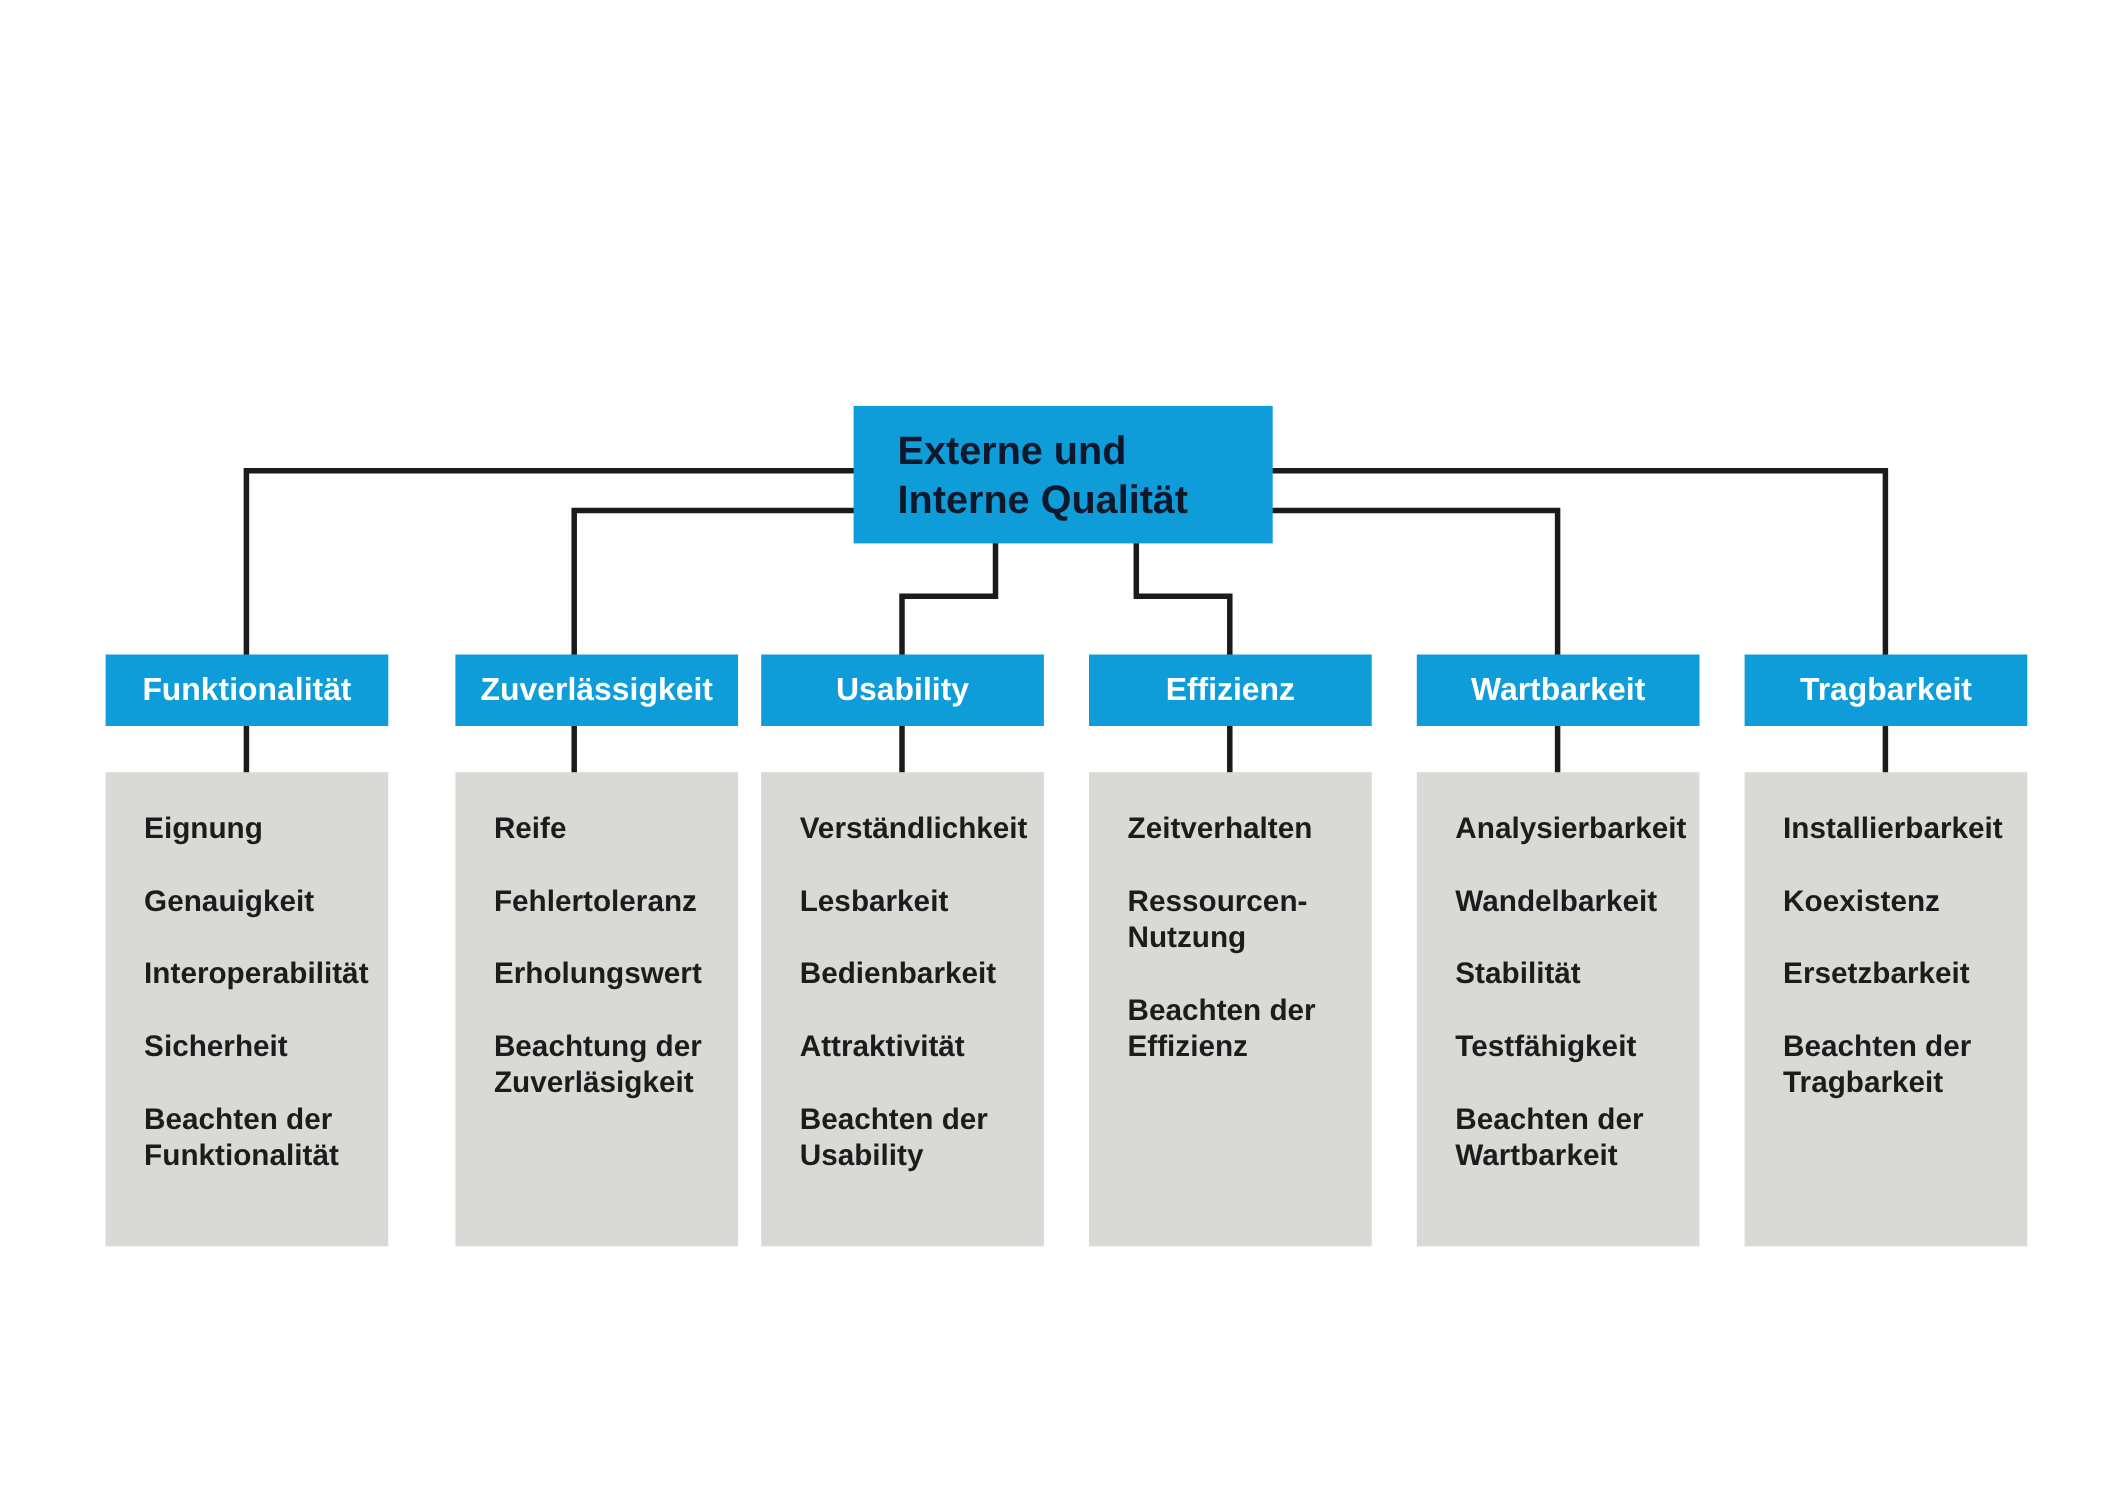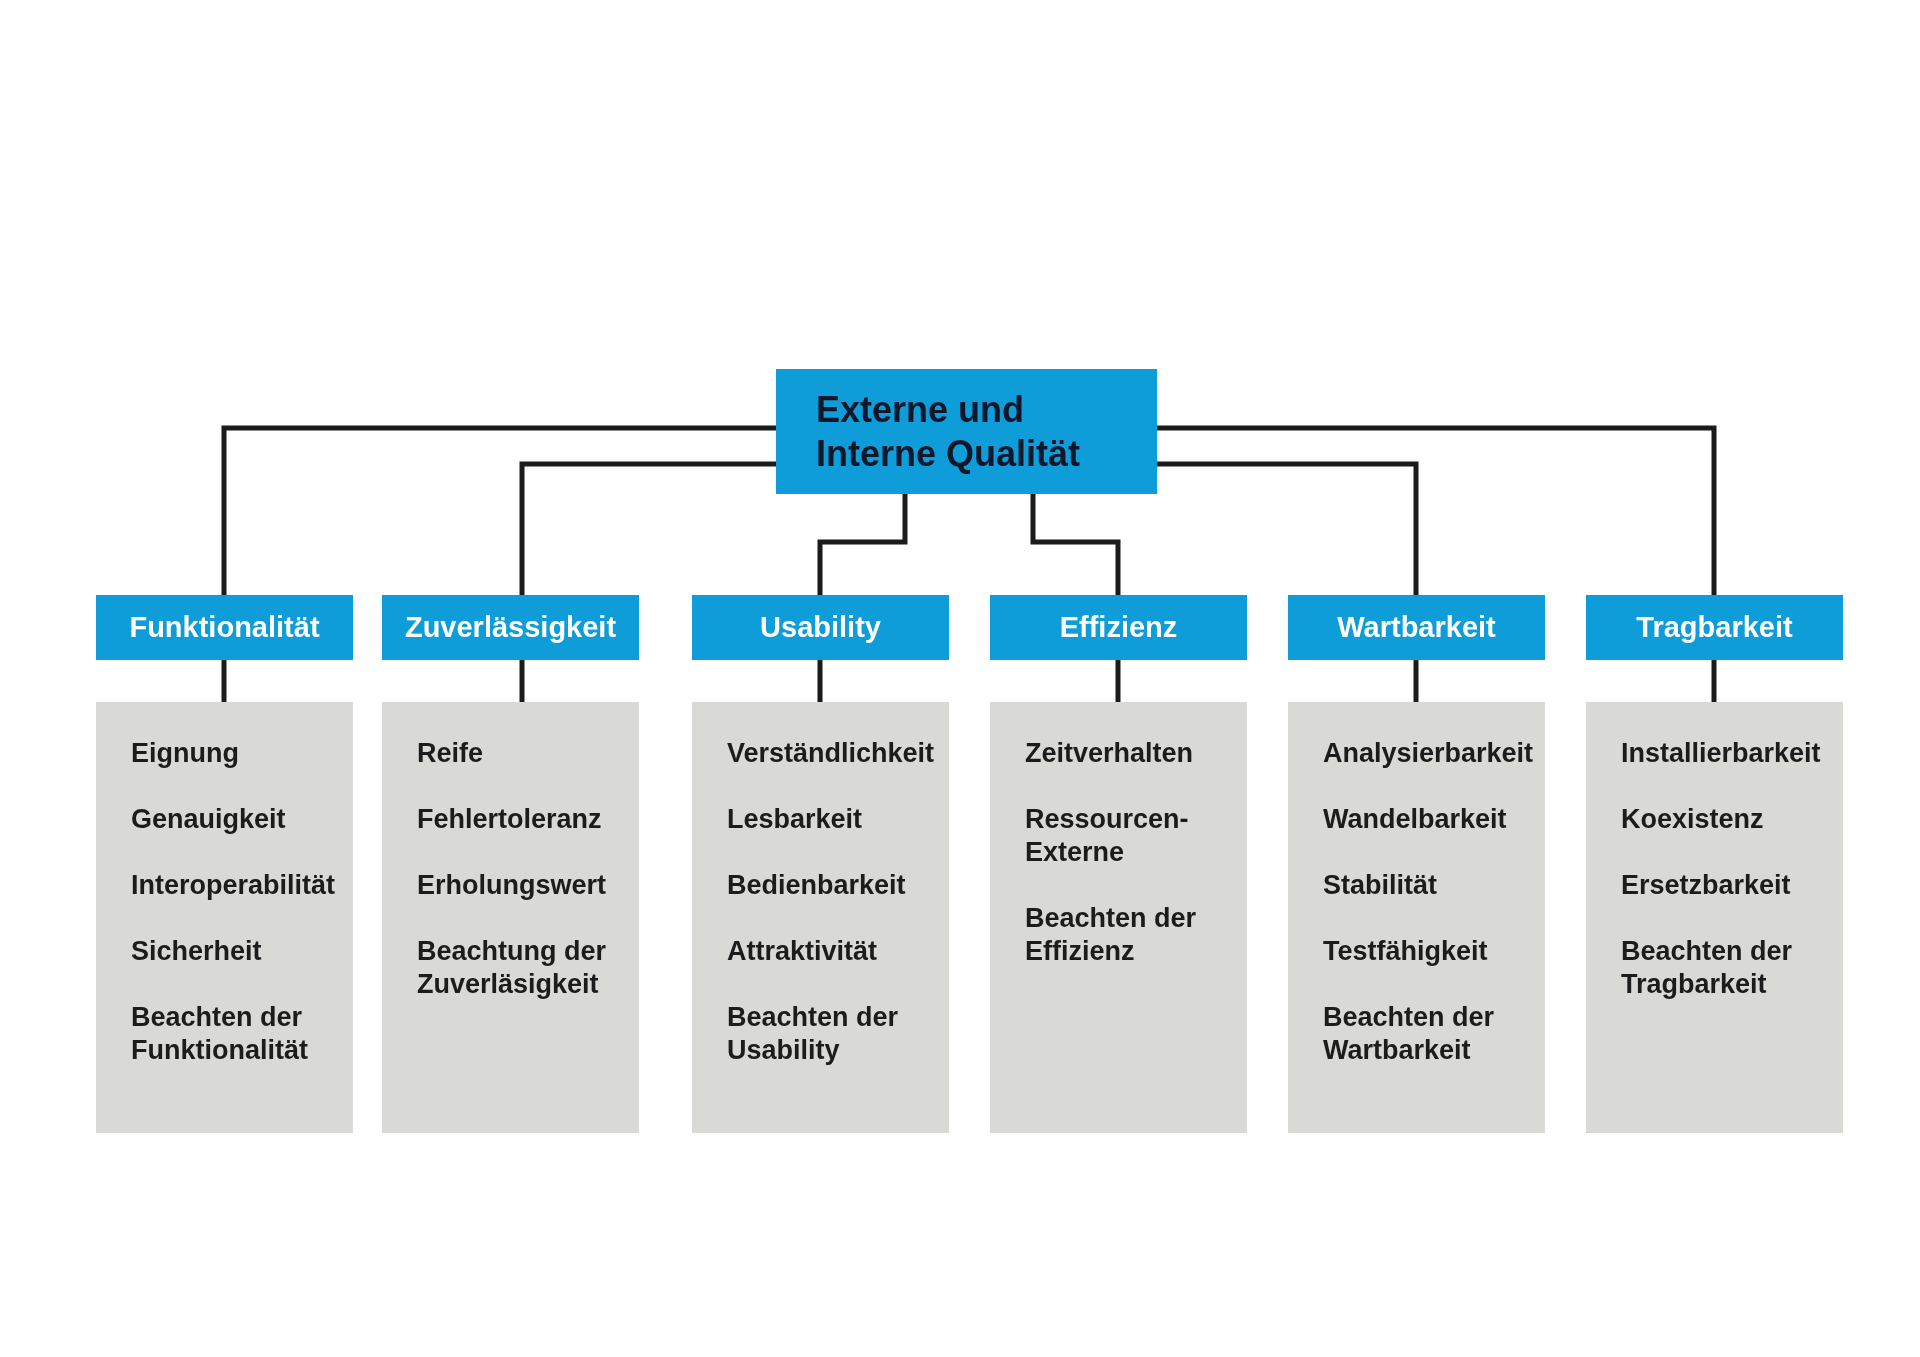--- a/index.html
+++ b/index.html
@@ -78,21 +78,21 @@
   .panel-item {
     font-size: 27px;
     font-weight: bold;
     color: #1c1c1c;
     line-height: 1.22;
     white-space: pre-line;
     margin-bottom: 33px;
   }
   .panel-item:last-child { margin-bottom: 0; }
   .col-0 { left: 96px; }
-  .col-1 { left: 382px; }
+  .col-1 { left: 414px; }
   .col-2 { left: 692px; }
   .col-3 { left: 990px; }
   .col-4 { left: 1288px; }
   .col-5 { left: 1586px; }
 </style>
 </head>
 <body>
 
 <div class="canvas">
 
@@ -151,21 +151,21 @@
     <div class="panel-item">Beachten der
 Usability</div>
   </div>
 
   <div class="hdr col-3">
     <span class="hdr-label">Effizienz</span>
   </div>
   <div class="panel col-3">
     <div class="panel-item">Zeitverhalten</div>
     <div class="panel-item">Ressourcen-
-Externe</div>
+Nutzung</div>
     <div class="panel-item">Beachten der
 Effizienz</div>
   </div>
 
   <div class="hdr col-4">
     <span class="hdr-label">Wartbarkeit</span>
   </div>
   <div class="panel col-4">
     <div class="panel-item">Analysierbarkeit</div>
     <div class="panel-item">Wandelbarkeit</div>

